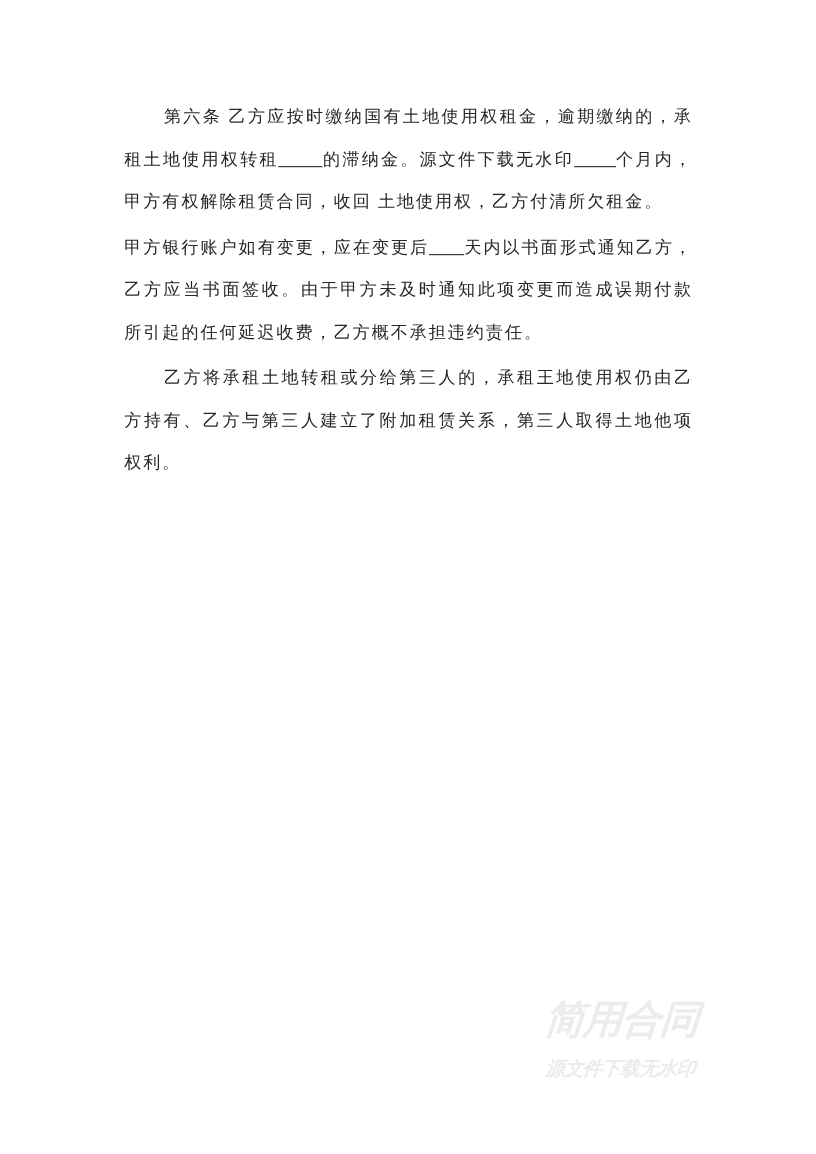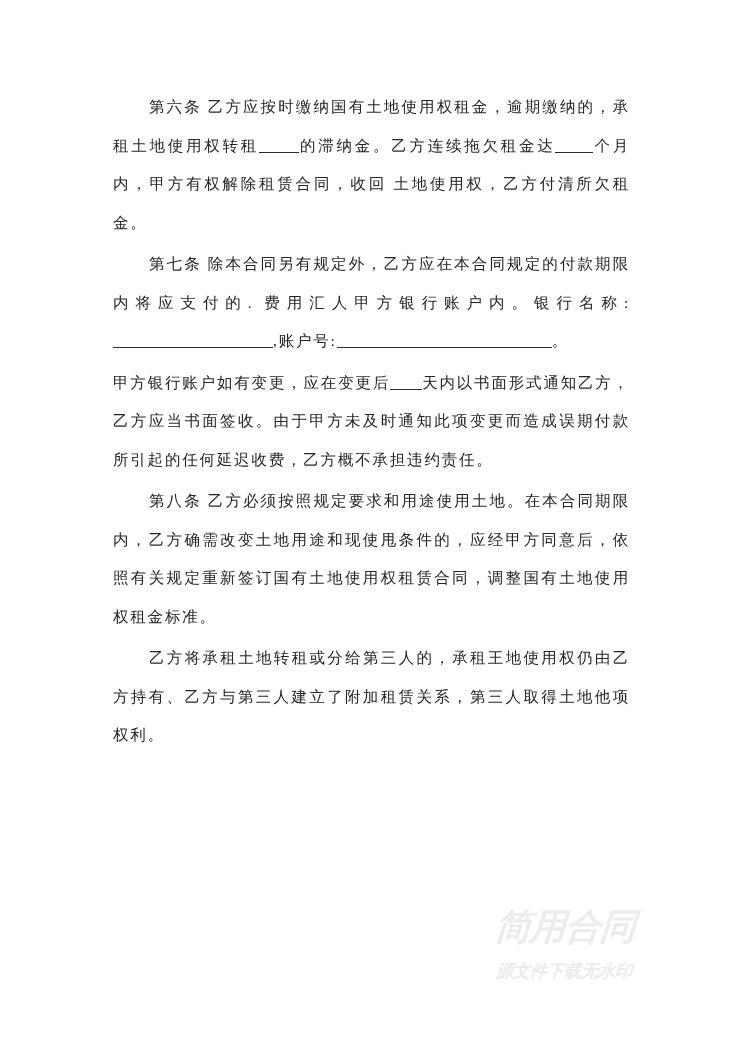--- a/index.html
+++ b/index.html
@@ -70,27 +70,25 @@
     line-height: 22px;
     letter-spacing: -0.5px;
     color: #ebebeb;
   }
 </style>
 </head>
 <body>
 
 <div class="page">
 
-  <p class="para"><span>第六条 乙方应按时缴纳国有土地使用权租金，逾期缴纳的，承租土地使用权转租</span><span class="blank w40"></span><span>的滞纳金。乙方连续拖欠租金达</span><span class="blank w38"></span><span>个月内，甲方有权解除租赁合同，收回 土地使用权，乙方付清所欠租金。</span></p>
+  <p class="para"><span>第六条 乙方应按时缴纳国有土地使用权租金，逾期缴纳的，承租土地使用权转租</span><span class="blank w40"></span><span>的滞纳金。源文件下载无水印</span><span class="blank w38"></span><span>个月内，甲方有权解除租赁合同，收回 土地使用权，乙方付清所欠租金。</span></p>
 
-  <p class="para"><span>第七条 除本合同另有规定外，乙方应在本合同规定的付款期限内将应支付的. 费用汇人甲方银行账户内。银行名称:</span><span class="blank w160"></span><span>,账户号:</span><span class="blank w215"></span><span>。</span></p>
 
   <p class="para no-indent"><span>甲方银行账户如有变更，应在变更后</span><span class="blank w32"></span><span>天内以书面形式通知乙方，乙方应当书面签收。由于甲方未及时通知此项变更而造成误期付款所引起的任何延迟收费，乙方概不承担违约责任。</span></p>
 
-  <p class="para"><span>第八条 乙方必须按照规定要求和用途使用土地。在本合同期限内，乙方确需改变土地用途和现使甩条件的，应经甲方同意后，依照有关规定重新签订国有土地使用权租赁合同，调整国有土地使用权租金标准。</span></p>
 
 
 
   <p class="para"><span>乙方将承租土地转租或分给第三人的，承租王地使用权仍由乙方持有、乙方与第三人建立了附加租赁关系，第三人取得土地他项权利。</span></p>
 
 </div>
 
 <div class="watermark">
   <div class="wm-title">简用合同</div>
   <div class="wm-subtitle">源文件下载无水印</div>

